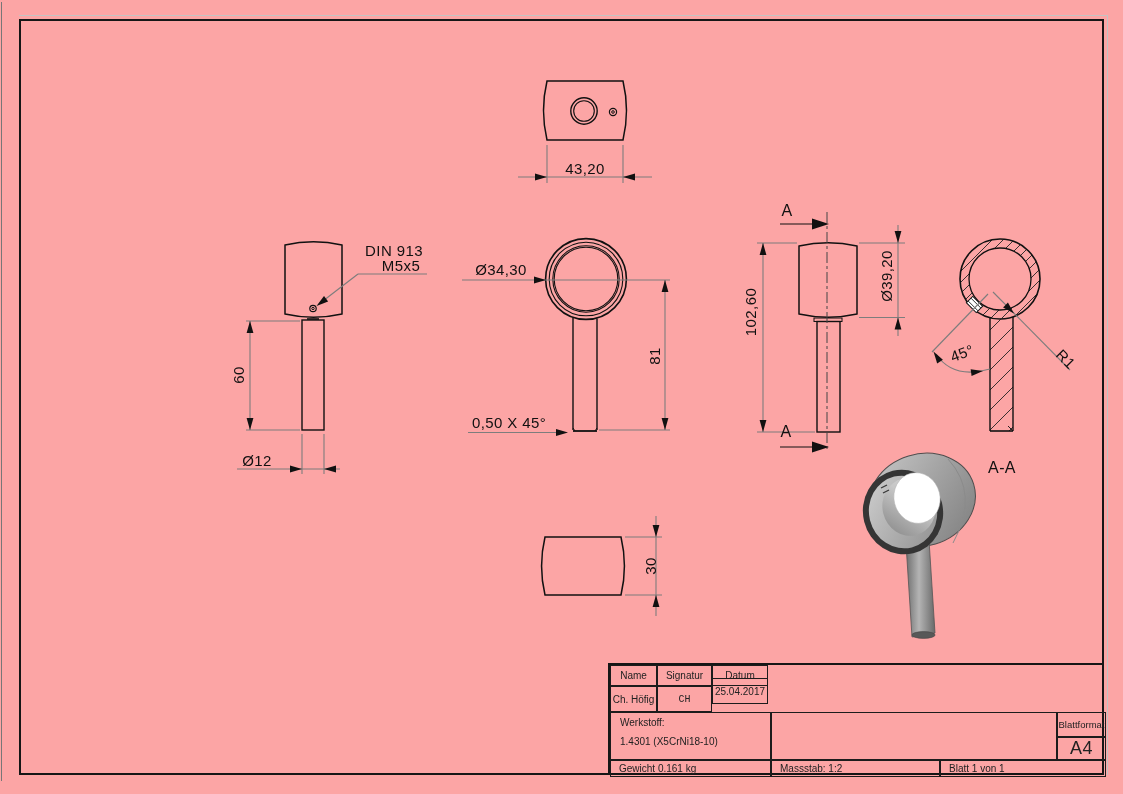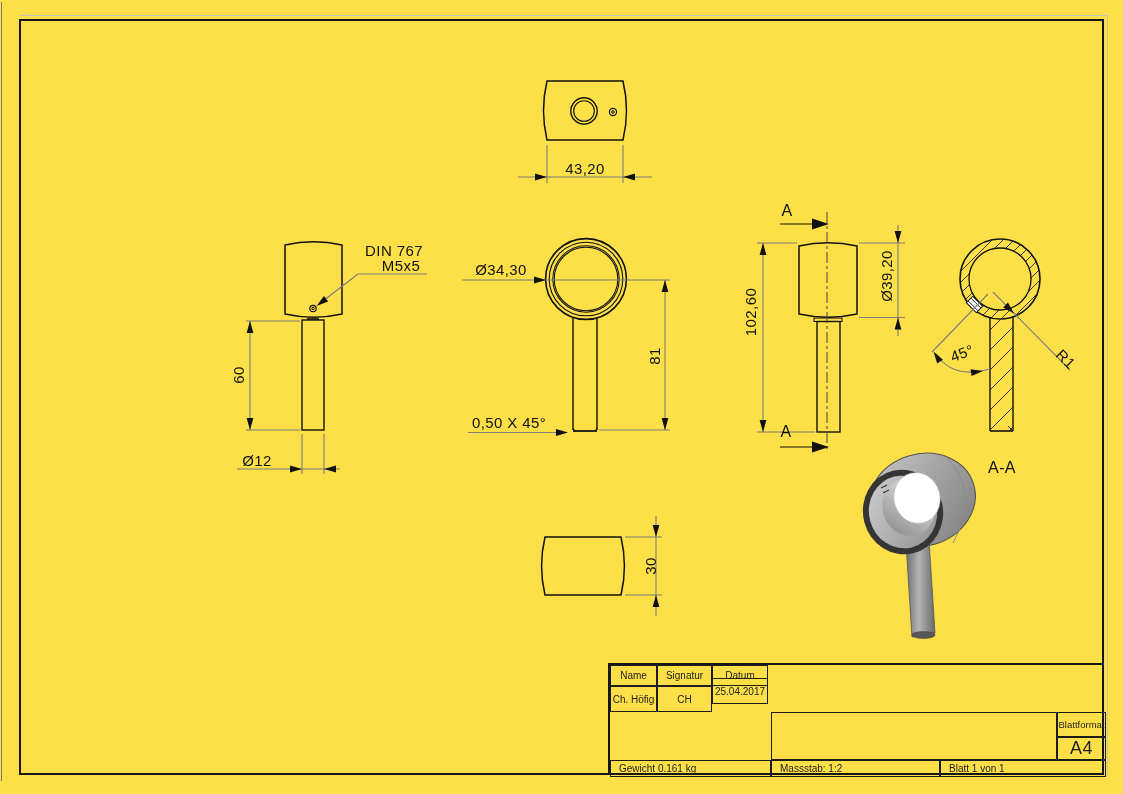--- a/index.html
+++ b/index.html
@@ -1,16 +1,16 @@
 <!DOCTYPE html>
 <html><head>
 <meta charset="utf-8">
 <style>
   html,body{margin:0;padding:0;background:#fff;}
-  #page{position:relative;width:1123px;height:794px;background:#fde047;overflow:hidden;
+  #page{position:relative;width:1123px;height:794px;background:#fca5a5;overflow:hidden;
         font-family:"Liberation Sans",sans-serif;color:#1a1a1a;}
   .edge-left{position:absolute;left:1px;top:2px;width:1px;height:779px;background:#777;}
   .frame-shadow-top{position:absolute;left:19px;top:15px;width:1089px;height:1px;background:#c3c3c3;}
   .frame-shadow-right{position:absolute;left:1107px;top:15px;width:1px;height:760px;background:#c3c3c3;}
   .frame{position:absolute;left:19px;top:19px;width:1085px;height:756px;border:2px solid #161616;box-sizing:border-box;}
   svg.canvas{position:absolute;left:0;top:0;}
   .lbl{position:absolute;white-space:nowrap;font-size:15px;color:#111;letter-spacing:.4px;
        transform:translate(-50%,-50%);line-height:1;}
   .lbl.big{font-size:16px;}
   .rot90{transform:translate(-50%,-50%) rotate(-90deg);}
@@ -208,43 +208,47 @@
       <g stroke="#3a3a3a" stroke-width="1.3">
         <line x1="881" y1="488" x2="887" y2="485"></line>
         <line x1="883" y1="493" x2="889" y2="490"></line>
       </g>
     </g>
   </svg>
 
   <div class="lbl" style="left:585px;top:168px;">43,20</div>
   <div class="lbl rot90" style="left:238px;top:375px;">60</div>
   <div class="lbl" style="left:257px;top:460px;">Ø12</div>
-  <div class="lbl" style="left:394px;top:250px;">DIN 767</div>
+  <div class="lbl" style="left:394px;top:250px;">DIN 913</div>
   <div class="lbl" style="left:401px;top:265px;">M5x5</div>
   <div class="lbl" style="left:501px;top:269px;">Ø34,30</div>
   <div class="lbl rot90" style="left:654px;top:356px;">81</div>
   <div class="lbl" style="left:509px;top:422px;">0,50 X 45°</div>
   <div class="lbl rot90" style="left:750px;top:312px;">102,60</div>
   <div class="lbl rot90" style="left:886px;top:276px;">Ø39,20</div>
   <div class="lbl big" style="left:787px;top:211px;">A</div>
   <div class="lbl big" style="left:786px;top:432px;">A</div>
   <div class="lbl rotm20" style="left:962px;top:353px;">45°</div>
   <div class="lbl rot45" style="left:1066px;top:359px;">R1</div>
   <div class="lbl big" style="left:1002px;top:468px;">A-A</div>
   <div class="lbl rot90" style="left:650px;top:566px;">30</div>
 
   <div id="tb">
     <div class="cell" style="left:0px;top:0px;width:47px;height:21px;">Name</div>
     <div class="cell" style="left:47px;top:0px;width:55px;height:21px;">Signatur</div>
     <div class="cell" style="left:102px;top:0px;width:56px;height:21px;">Datum</div>
     <div class="cell" style="left:0px;top:21px;width:47px;height:26px;">Ch. Höfig</div>
-    <div class="cell" style="left:47px;top:21px;width:55px;height:26px;">CH</div>
+    <div class="cell" style="left:47px;top:21px;width:55px;height:26px;font-family:Liberation Mono, monospace;">CH</div>
     <div class="cell" style="left:102px;top:13px;width:56px;height:26px;">25.04.2017</div>
 
 
+    <div class="cell" style="left:0px;top:47px;width:161px;height:48px;">
+      <span class="werk-label">Werkstoff:</span>
+      <span class="werk-val">1.4301 (X5CrNi18-10)</span>
+    </div>
     <div class="cell" style="left:161px;top:47px;width:286px;height:48px;"></div>
     <div class="cell bf-label" style="left:447px;top:47px;width:49px;height:25px;">Blattformat</div>
     <div class="cell bf-val" style="left:447px;top:72px;width:49px;height:23px;">A4</div>
 
     <div class="cell left" style="left:0px;top:95px;width:161px;height:17px;">Gewicht 0.161 kg</div>
     <div class="cell left" style="left:161px;top:95px;width:169px;height:17px;">Massstab: 1:2</div>
     <div class="cell left" style="left:330px;top:95px;width:166px;height:17px;">Blatt 1 von 1</div>
   </div>
 
 </div>

